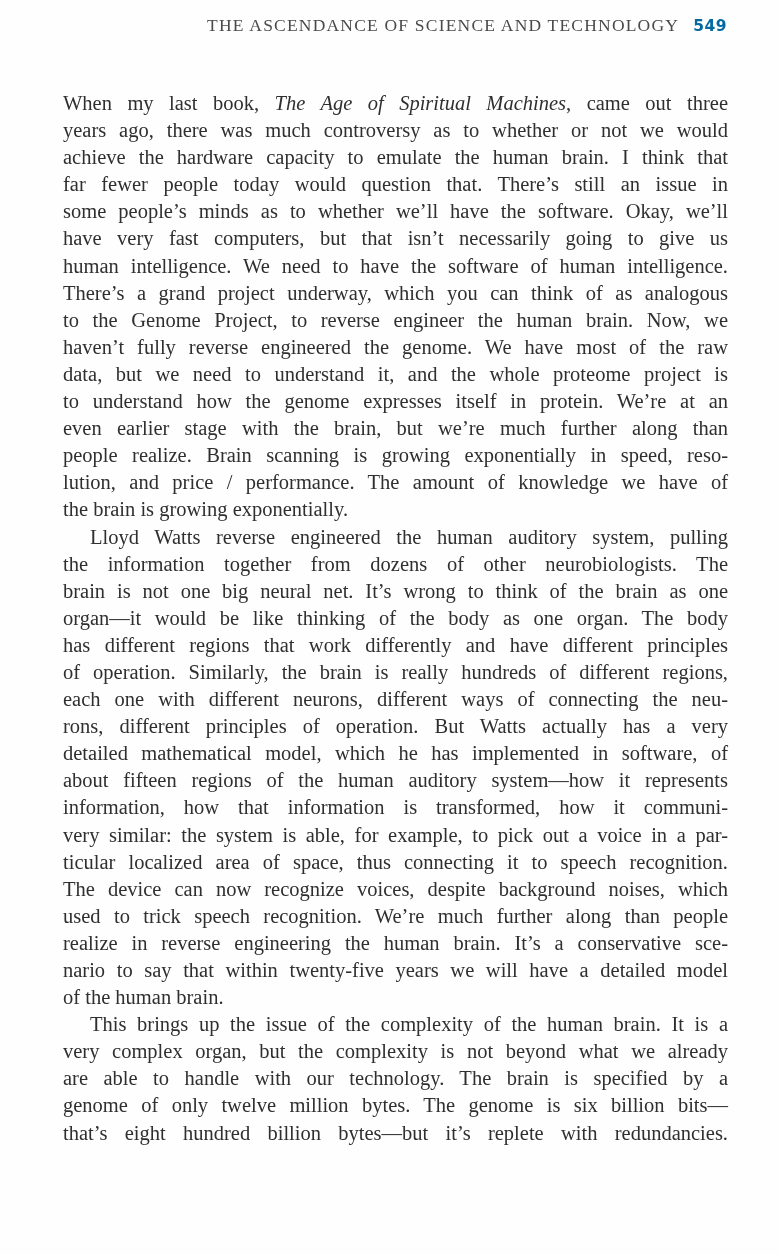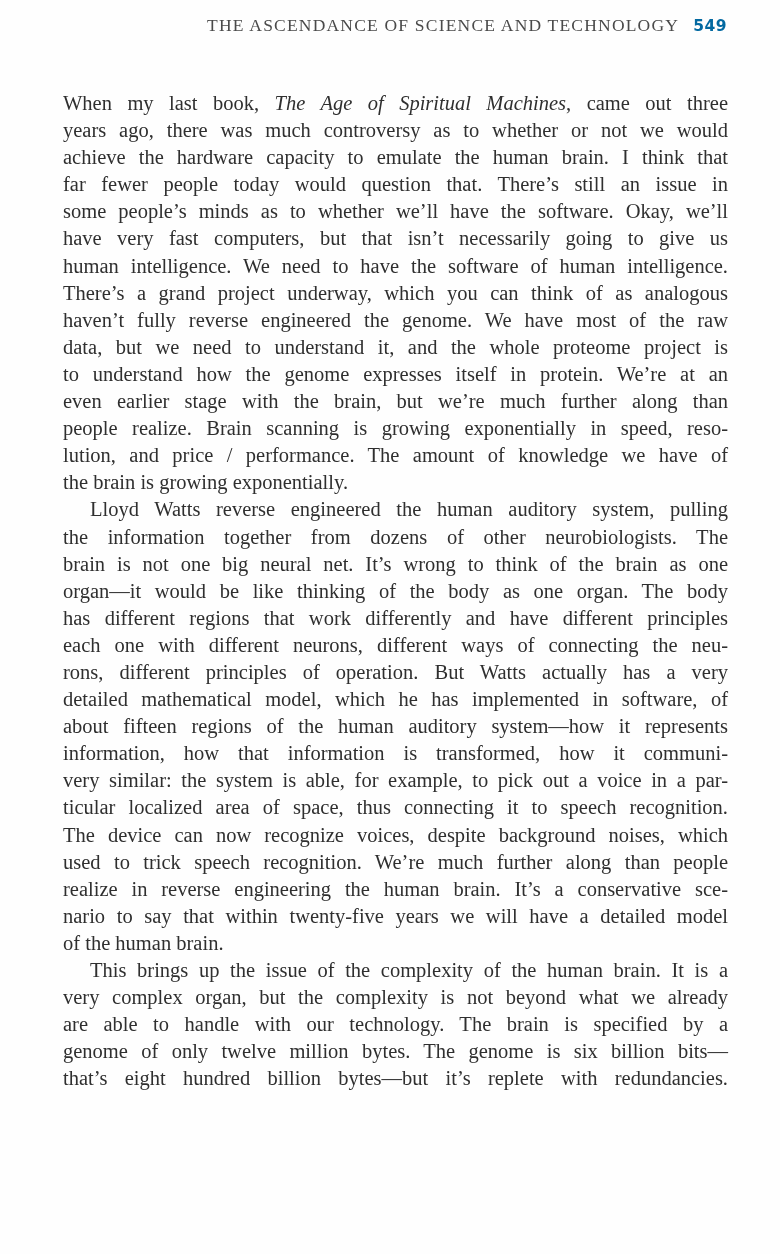--- a/index.html
+++ b/index.html
@@ -77,35 +77,37 @@
 
   <div>
     <span class="line"><span>When my last book, </span><em>The Age of Spiritual Machines</em><span>, came out three</span></span>
     <span class="line">years ago, there was much controversy as to whether or not we would</span>
     <span class="line">achieve the hardware capacity to emulate the human brain. I think that</span>
     <span class="line">far fewer people today would question that. There’s still an issue in</span>
     <span class="line">some people’s minds as to whether we’ll have the software. Okay, we’ll</span>
     <span class="line">have very fast computers, but that isn’t necessarily going to give us</span>
     <span class="line">human intelligence. We need to have the software of human intelligence.</span>
     <span class="line">There’s a grand project underway, which you can think of as analogous</span>
+    <span class="line">to the Genome Project, to reverse engineer the human brain. Now, we</span>
     <span class="line">haven’t fully reverse engineered the genome. We have most of the raw</span>
     <span class="line">data, but we need to understand it, and the whole proteome project is</span>
     <span class="line">to understand how the genome expresses itself in protein. We’re at an</span>
     <span class="line">even earlier stage with the brain, but we’re much further along than</span>
     <span class="line">people realize. Brain scanning is growing exponentially in speed, reso-</span>
     <span class="line">lution, and price / performance. The amount of knowledge we have of</span>
     <span class="line last">the brain is growing exponentially.</span>
   </div>
 
   <div>
     <span class="line indent">Lloyd Watts reverse engineered the human auditory system, pulling</span>
     <span class="line">the information together from dozens of other neurobiologists. The</span>
     <span class="line">brain is not one big neural net. It’s wrong to think of the brain as one</span>
     <span class="line">organ—it would be like thinking of the body as one organ. The body</span>
     <span class="line">has different regions that work differently and have different principles</span>
+    <span class="line">of operation. Similarly, the brain is really hundreds of different regions,</span>
     <span class="line">each one with different neurons, different ways of connecting the neu-</span>
     <span class="line">rons, different principles of operation. But Watts actually has a very</span>
     <span class="line">detailed mathematical model, which he has implemented in software, of</span>
     <span class="line">about fifteen regions of the human auditory system—how it represents</span>
     <span class="line">information, how that information is transformed, how it communi-</span>
     <span class="line">very similar: the system is able, for example, to pick out a voice in a par-</span>
     <span class="line">ticular localized area of space, thus connecting it to speech recognition.</span>
     <span class="line">The device can now recognize voices, despite background noises, which</span>
     <span class="line">used to trick speech recognition. We’re much further along than people</span>
     <span class="line">realize in reverse engineering the human brain. It’s a conservative sce-</span>

